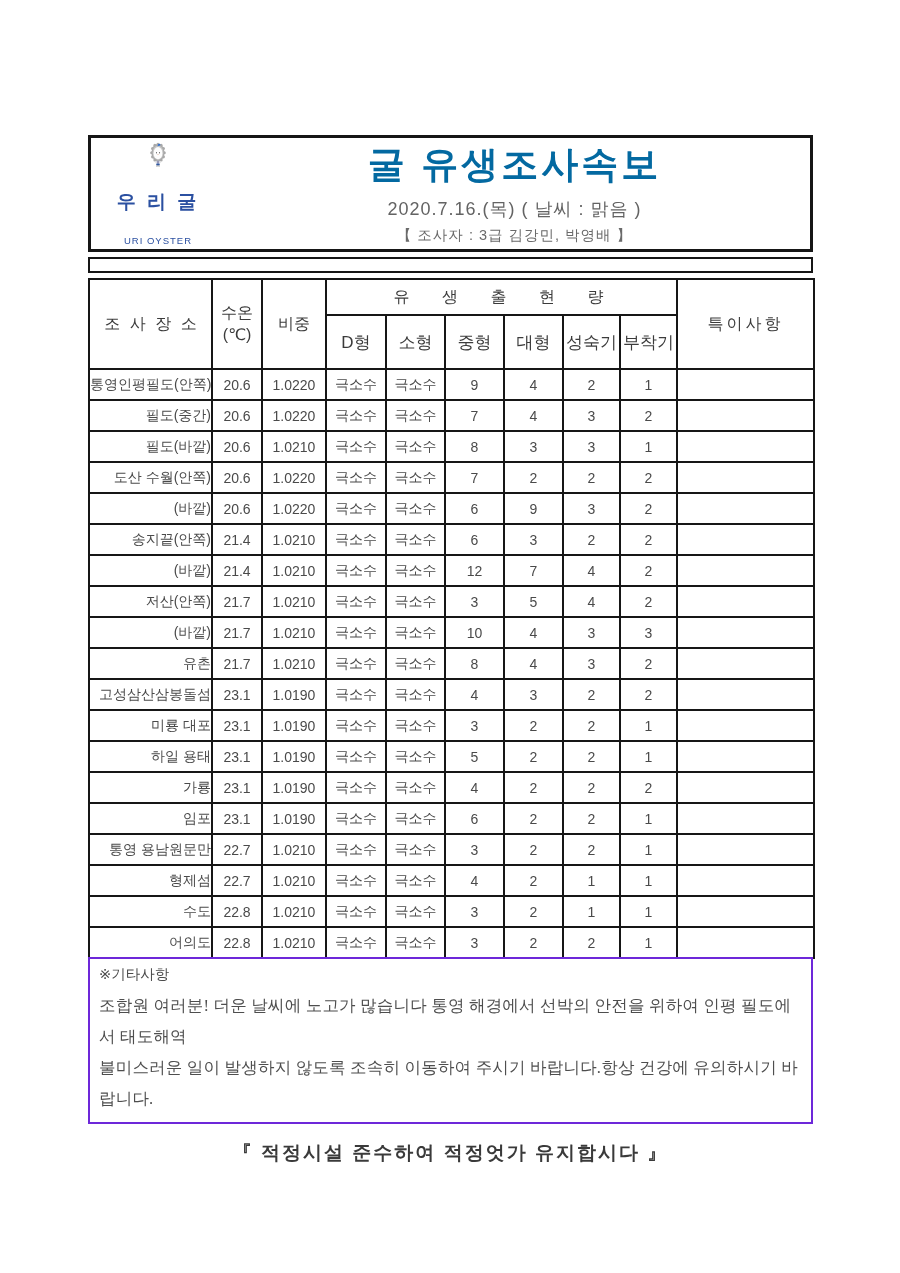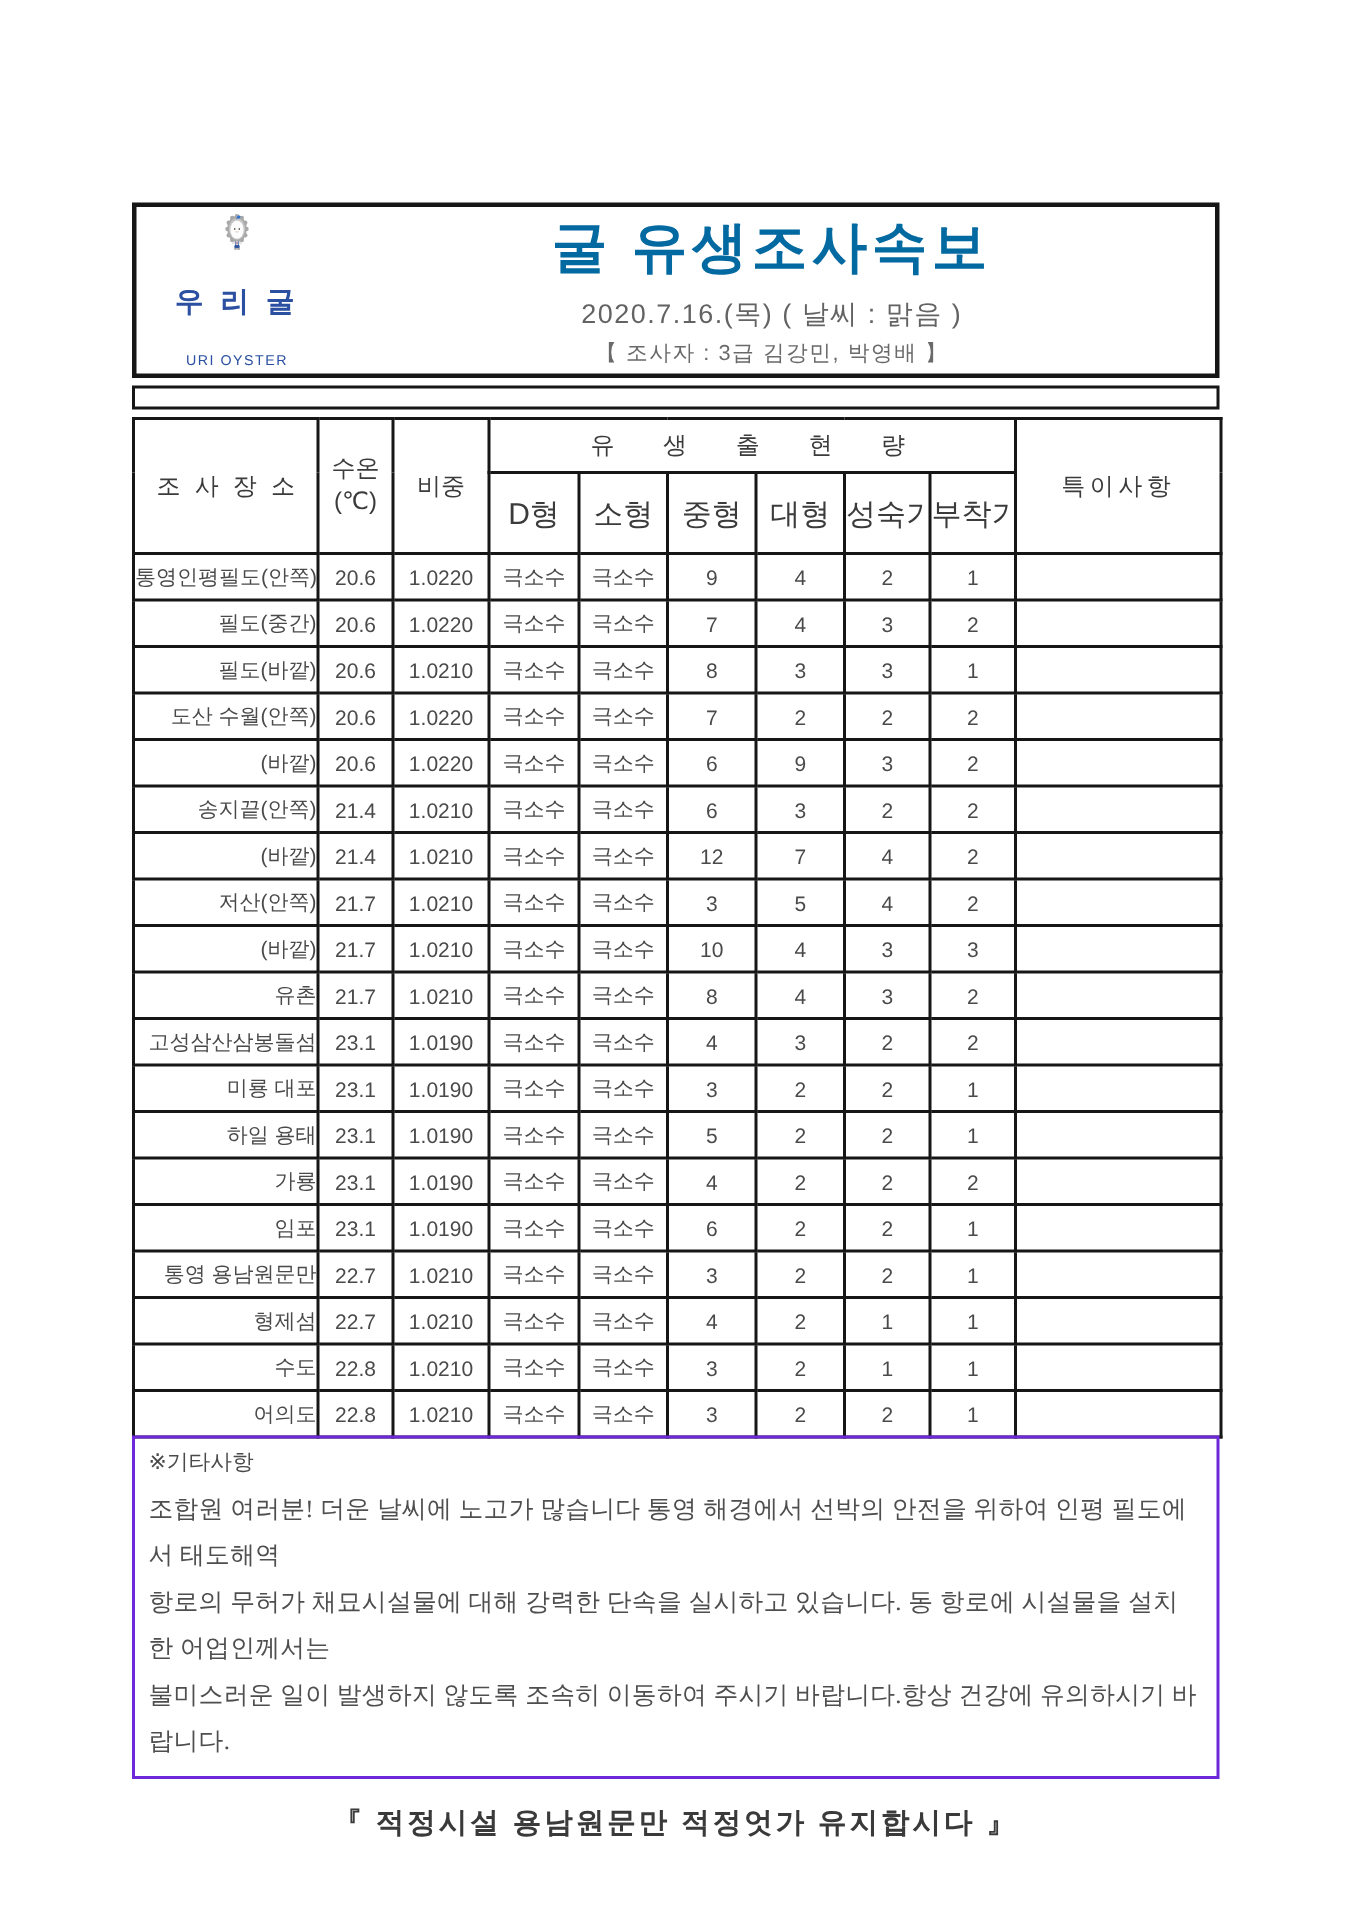--- a/index.html
+++ b/index.html
@@ -65,21 +65,21 @@
   table.survey th, table.survey td {
     border: 2px solid #161616;
     padding: 0;
     overflow: hidden;
     white-space: nowrap;
   }
   table.survey th {
     font-weight: 400; color: #3b3b3b; font-size: 16px;
   }
   tr.head-top th { height: 36px; }
-  tr.head-sub th { height: 54px; font-size: 20px; }
+  tr.head-sub th { height: 54px; font-size: 17px; }
   .th-loc  { word-spacing: 5px; }
   .th-temp { font-size: 15px; line-height: 1.35; }
   .th-group{ word-spacing: 16px; letter-spacing: 6px; }
   .th-notes{ letter-spacing: 3px; }
   table.survey td { height: 31px; font-size: 14px; color: #4a4a4a; }
   td.loc  { text-align: right; padding-right: 7px; font-size: 13.5px; color: #444; }
   td.num  { text-align: center; }
   td.note { }
 
   
@@ -418,20 +418,19 @@
           <td class="num">1</td>
           <td class="note"></td>
         </tr>
       </tbody>
   </table>
 
   <div class="notes-box">
     <div class="notes-title">※기타사항</div>
     <div class="notes-body">
         <div class="notes-line">조합원 여러분! 더운 날씨에 노고가 많습니다 통영 해경에서 선박의 안전을 위하여 인평 필도에서 태도해역</div>
-        <div class="notes-line">항로의 무허가 채묘시설물에 대해 강력한 단속을 실시하고 있습니다. 동 항로에 시설물을 설치한 어업인께서는</div>
         <div class="notes-line">불미스러운 일이 발생하지 않도록 조속히 이동하여 주시기 바랍니다.항상 건강에 유의하시기 바랍니다.</div>
       </div>
   </div>
 
-  <div class="slogan">『 적정시설 용남원문만 적정엇가 유지합시다 』</div>
+  <div class="slogan">『 적정시설 준수하여 적정엇가 유지합시다 』</div>
 
 </div>
 
 </body></html>

